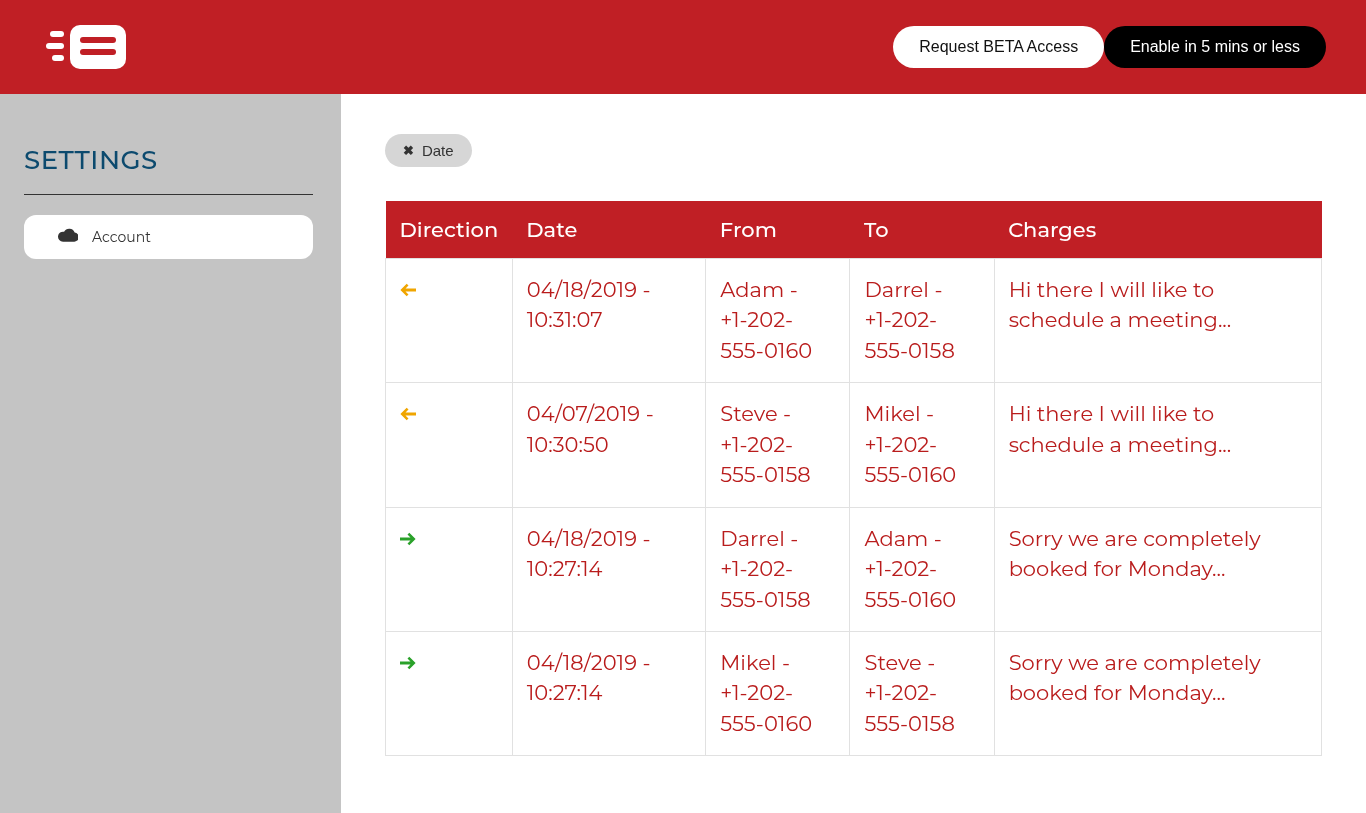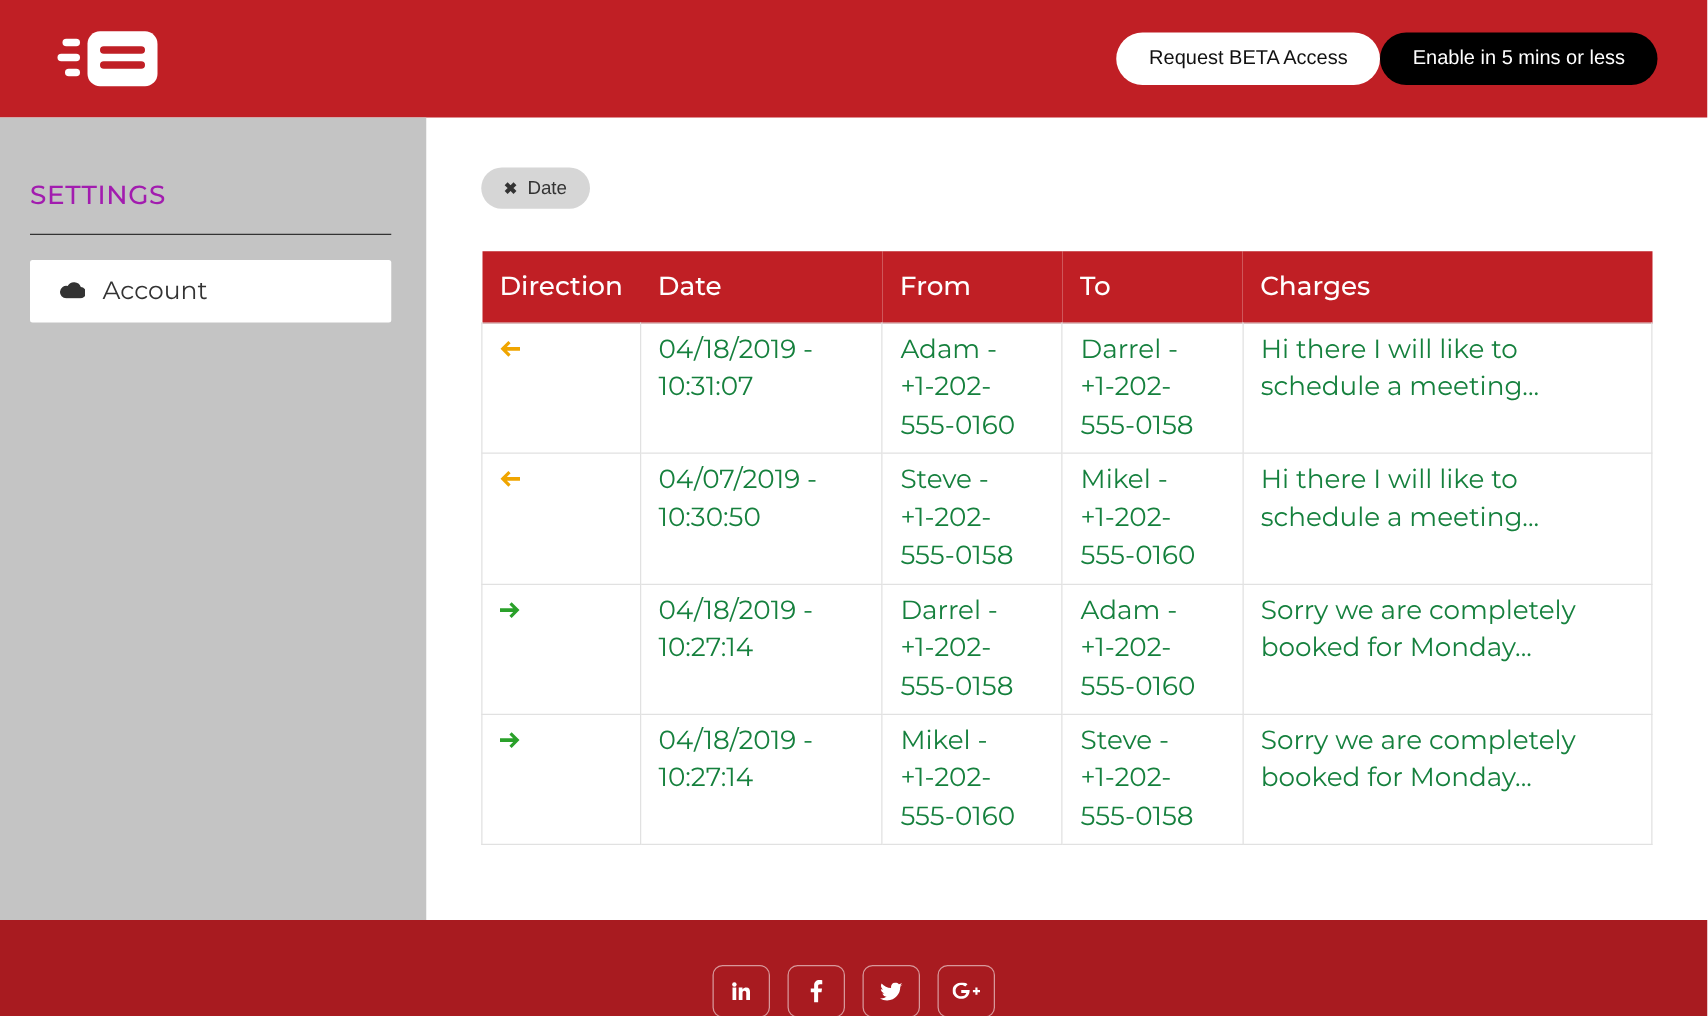--- a/index.html
+++ b/index.html
@@ -10,37 +10,37 @@
   .logo { display: flex; align-items: center; }
   .logo svg { display:block; }
   .top-buttons { display: flex; }
   .pill { border-radius: 999px; padding: 12px 26px; font-size: 16px; font-weight: 500; border: none; cursor: pointer; }
   .pill-white { background: #fff; color: #111; }
   .pill-black { background: #000; color: #fff; text-align: right; }
 
   
   .layout { display: flex; min-height: 540px; }
   .sidebar { width: 341px; background: #c4c4c4; padding: 50px 28px 30px 24px; }
-  .side-heading { font-size: 21px; font-weight: 500; color: #a21caf; letter-spacing: 0.5px; margin-bottom: 18px; }
+  .side-heading { font-size: 26px; font-weight: 500; color: #0c4a6e; letter-spacing: 0.5px; margin-bottom: 18px; }
   .side-rule { border: none; border-top: 1px solid #333; margin-bottom: 20px; }
   .side-block { margin-bottom: 60px; }
-  .side-item { display: flex; align-items: center; gap: 14px; padding: 13px 24px; border-radius: 2px; cursor: pointer; font-size: 20px; }
+  .side-item { display: flex; align-items: center; gap: 14px; padding: 13px 34px; border-radius: 12px; cursor: pointer; font-size: 14px; }
   .side-item.white { background: #fff; color: #333; }
   .side-item.red   { background: #c01f25; color: #fff; }
   .cloud-icon { width: 20px; height: 14px; }
 
   .main { flex: 1; padding: 40px 44px 60px 44px; }
   .main-head { display: flex; justify-content: space-between; align-items: center; margin-bottom: 34px; }
   .page-title { font-size: 28px; font-weight: 400; color: #333; }
   .close-btn { background: #d6d6d6; color: #333; border: none; border-radius: 20px; padding: 8px 18px; font-size: 15px; display: flex; align-items: center; gap: 8px; cursor: pointer; }
   .close-x { font-size: 13px; font-weight: bold; }
 
   table { width: 100%; border-collapse: collapse; font-size: 21px; }
   thead th { background: #c01f25; color: #fff; text-align: left; font-weight: 500; padding: 16px 14px; }
-  tbody td { border: 1px solid #e1e1e1; padding: 6px 14px; vertical-align: top; line-height: 1.45; color: #15803d; margin-top: 20px; }
+  tbody td { border: 1px solid #e1e1e1; padding: 16px 14px; vertical-align: top; line-height: 1.45; color: #b91c1c; margin-top: 20px; }
   tbody td:first-child { text-align: left; padding-left: 14px; }
   .arrow { font-size: 18px; line-height: 1; }
   .arrow.in  { color: #f0a500; }
   .arrow.out { color: #2aa12a; }
 
   
   .footer { background: #a81b20; color: #fff; text-align: center; padding: 36px 0 40px; }
   .social-row { display: flex; justify-content: center; gap: 14px; margin-bottom: 26px; }
   .social { width: 46px; height: 42px; border: 1.5px solid rgba(255,255,255,0.55); border-radius: 8px; display: flex; align-items: center; justify-content: center; color: #fff; cursor: pointer; }
   .footer a { color: #fff; text-decoration: none; }

